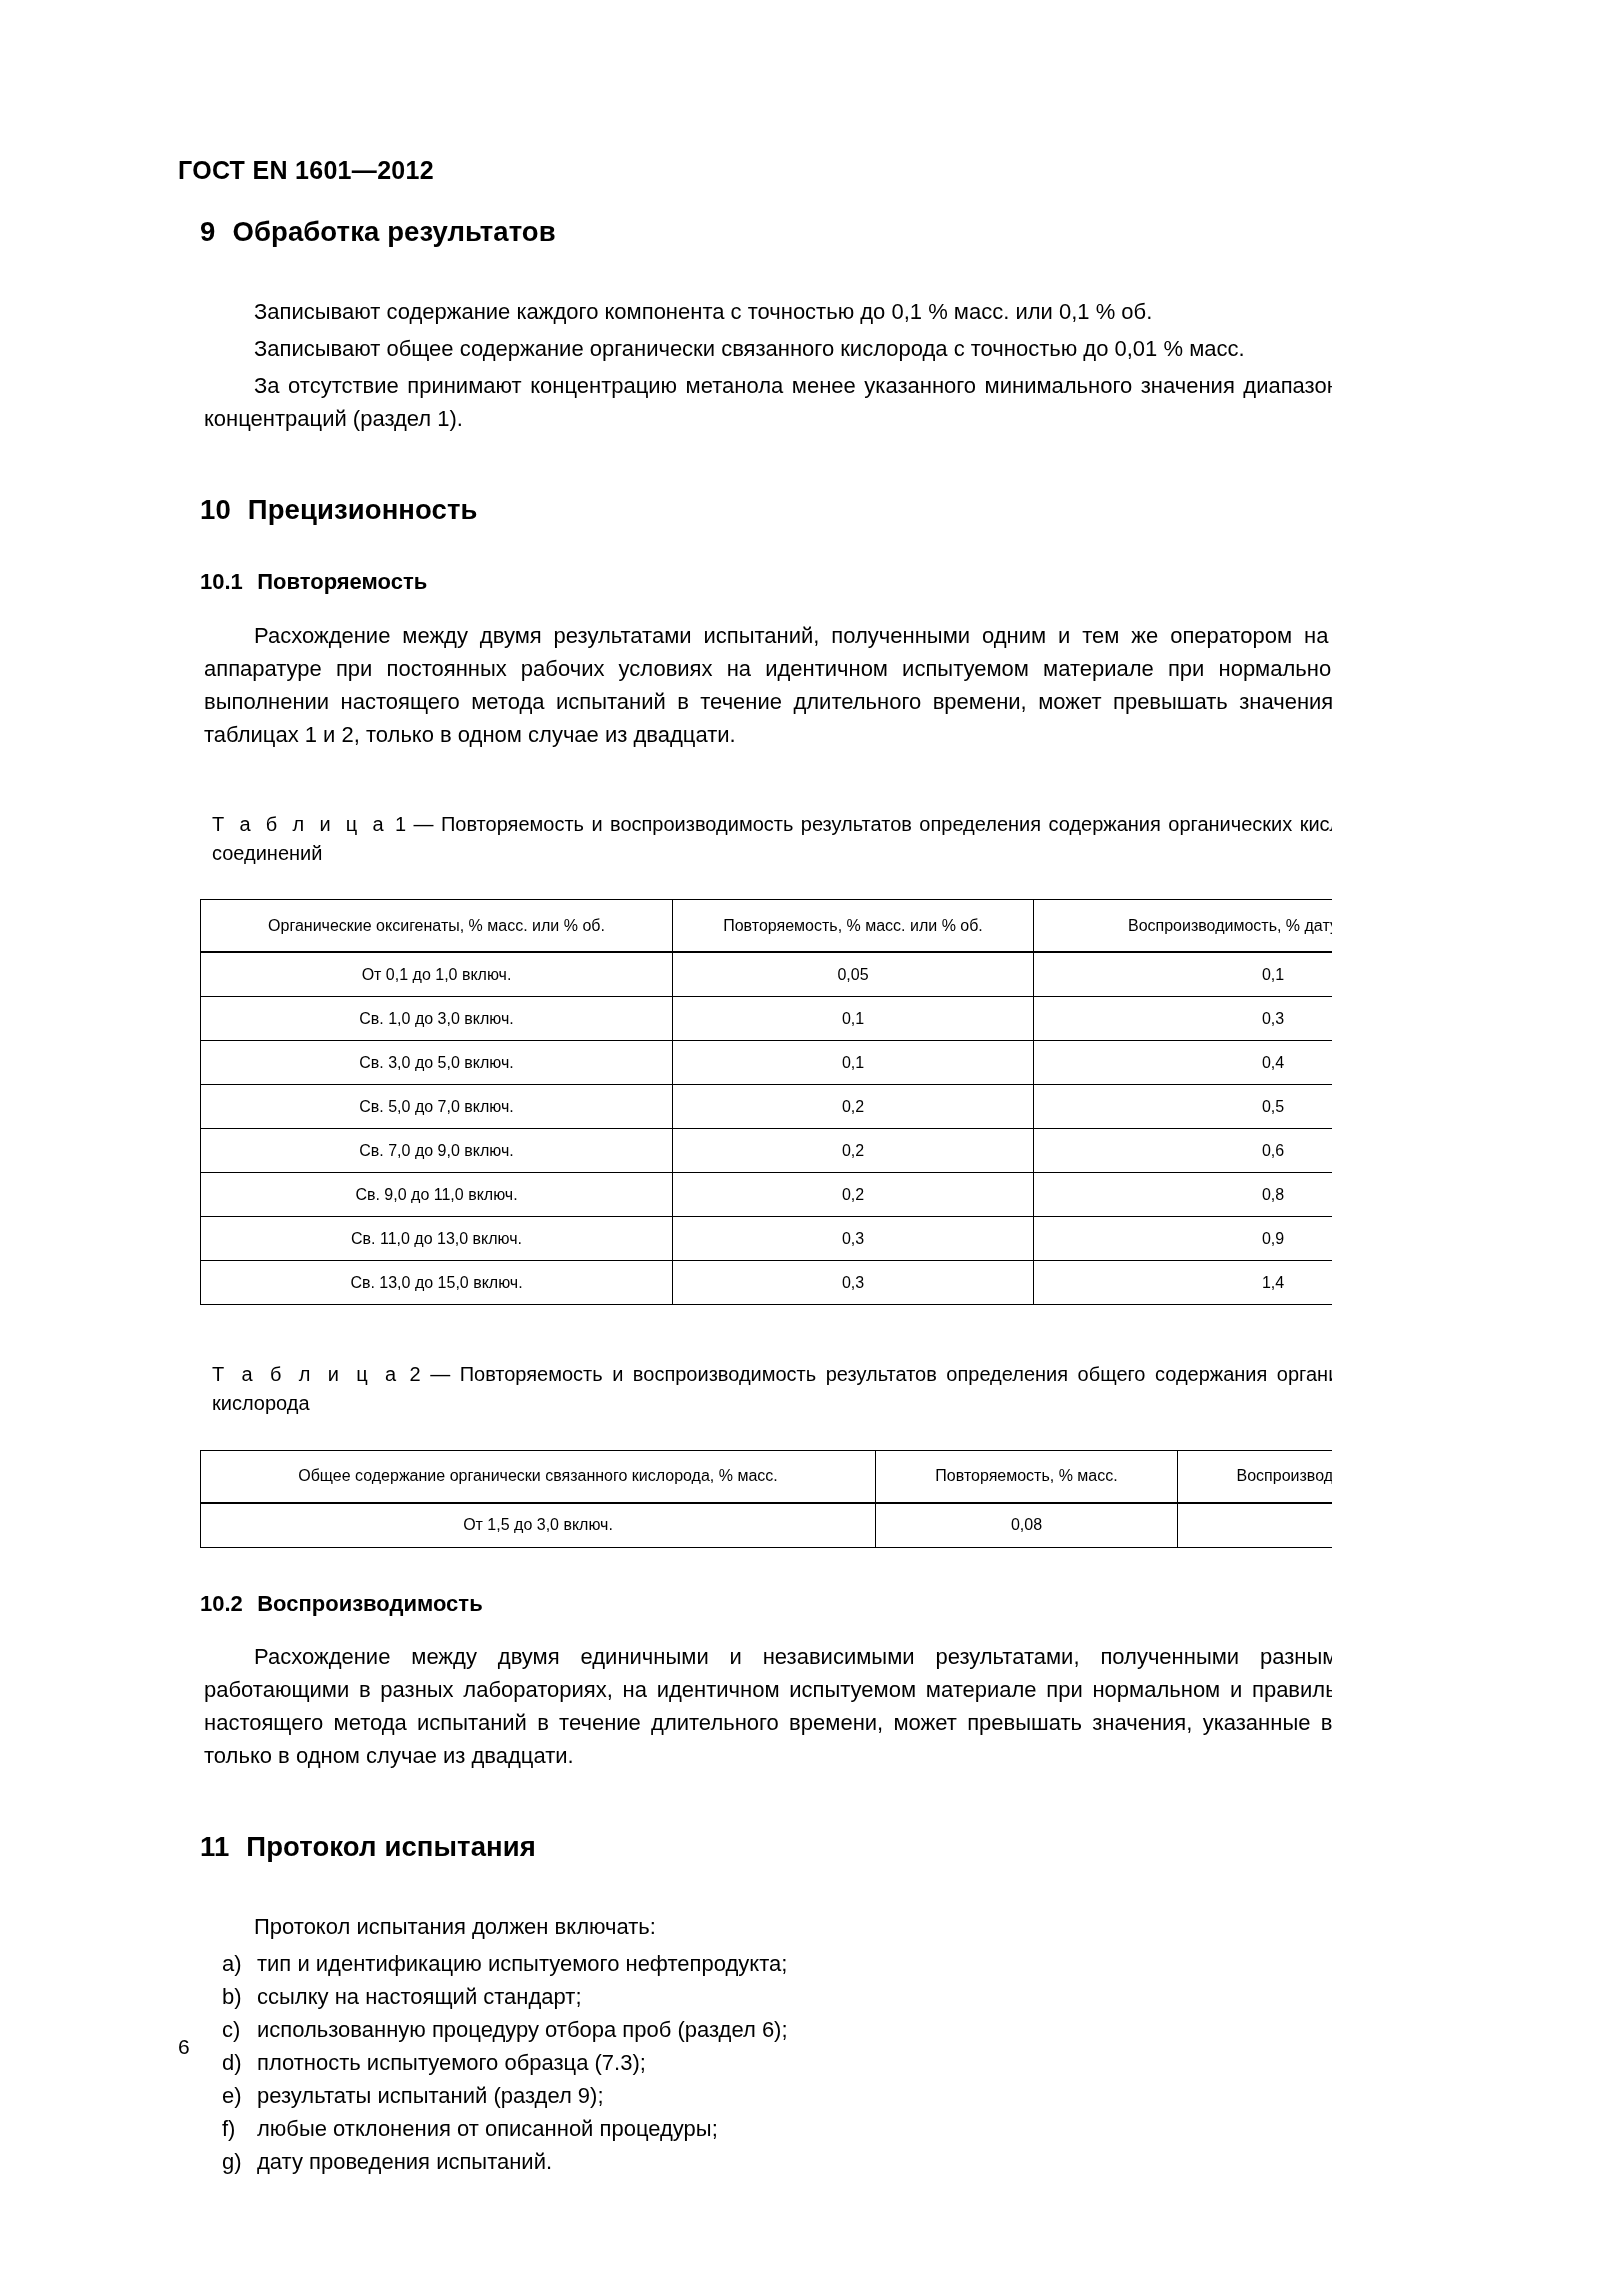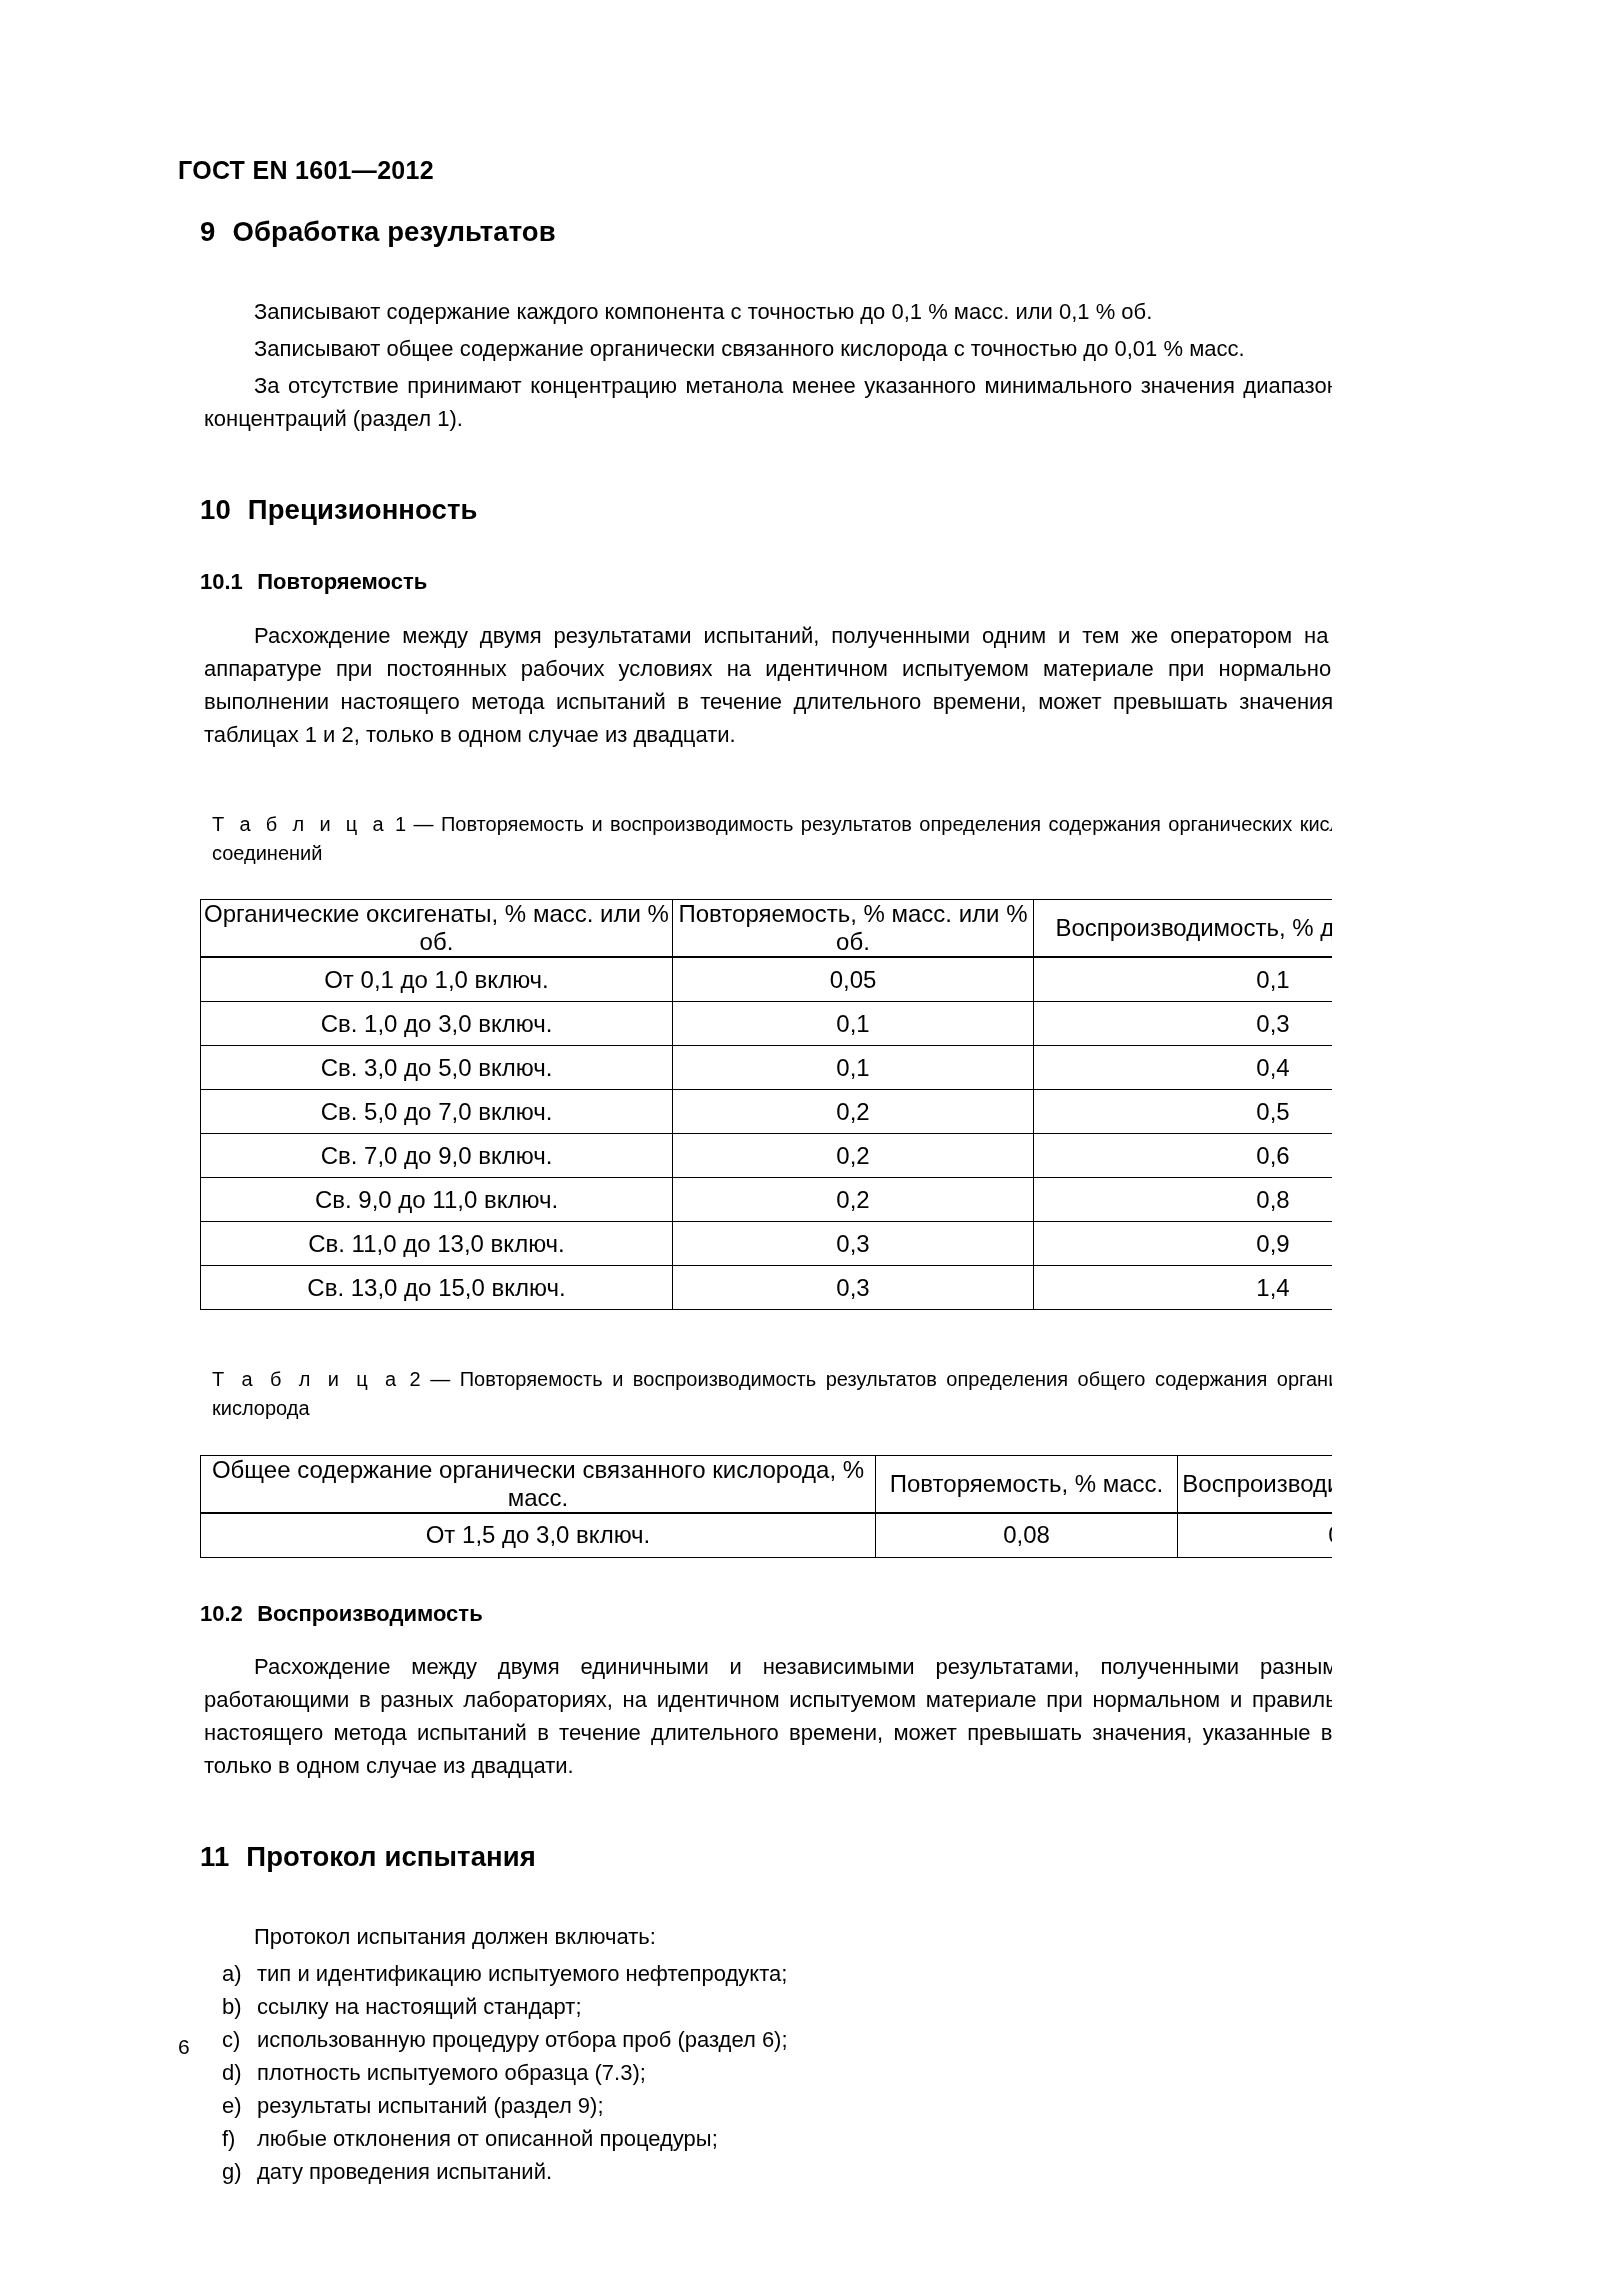--- a/index.html
+++ b/index.html
@@ -76,21 +76,21 @@
     margin: 12px;
     text-align: justify;
   }
   .tbl-caption .tw { letter-spacing: 3.9px; }
 
   
   table.gost {
     border-collapse: collapse;
     width: 1313px;
     table-layout: fixed;
-    font-size: 24px;
+    font-size: 16px;
   }
   table.gost th, table.gost td {
     border: 1.3px solid #000000;
     padding: 0;
     text-align: center;
     vertical-align: middle;
     font-weight: normal;
   }
   table.gost thead th {
     height: 51px;

